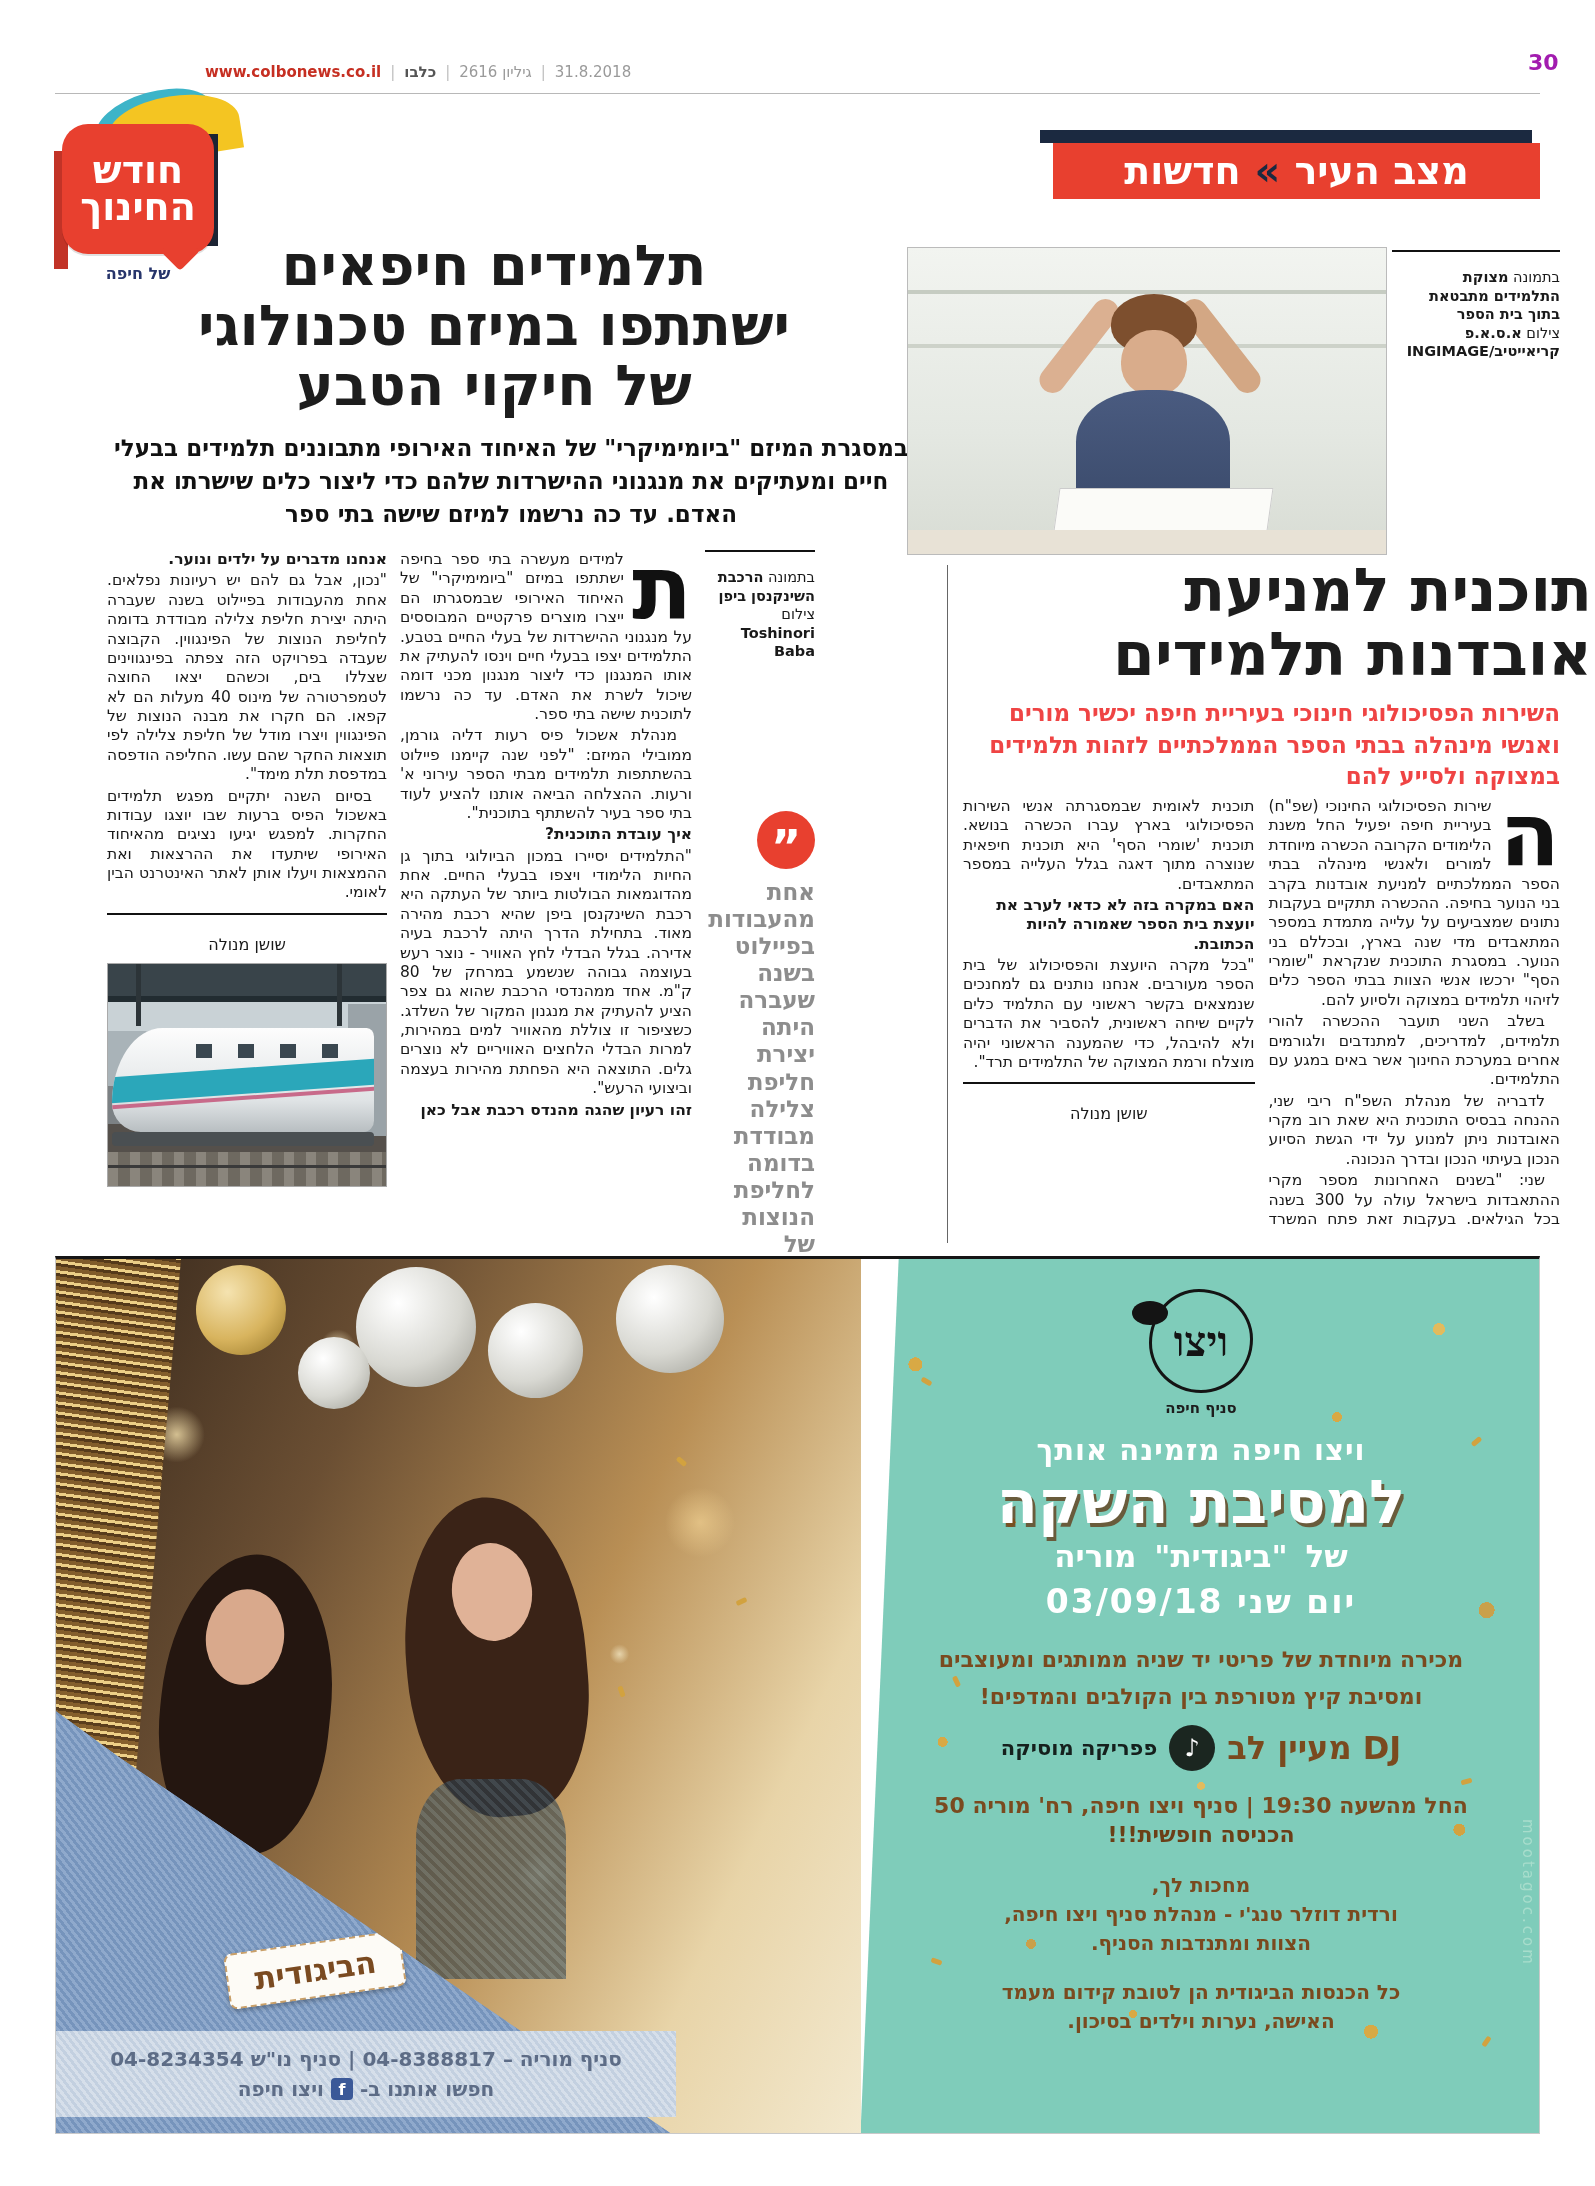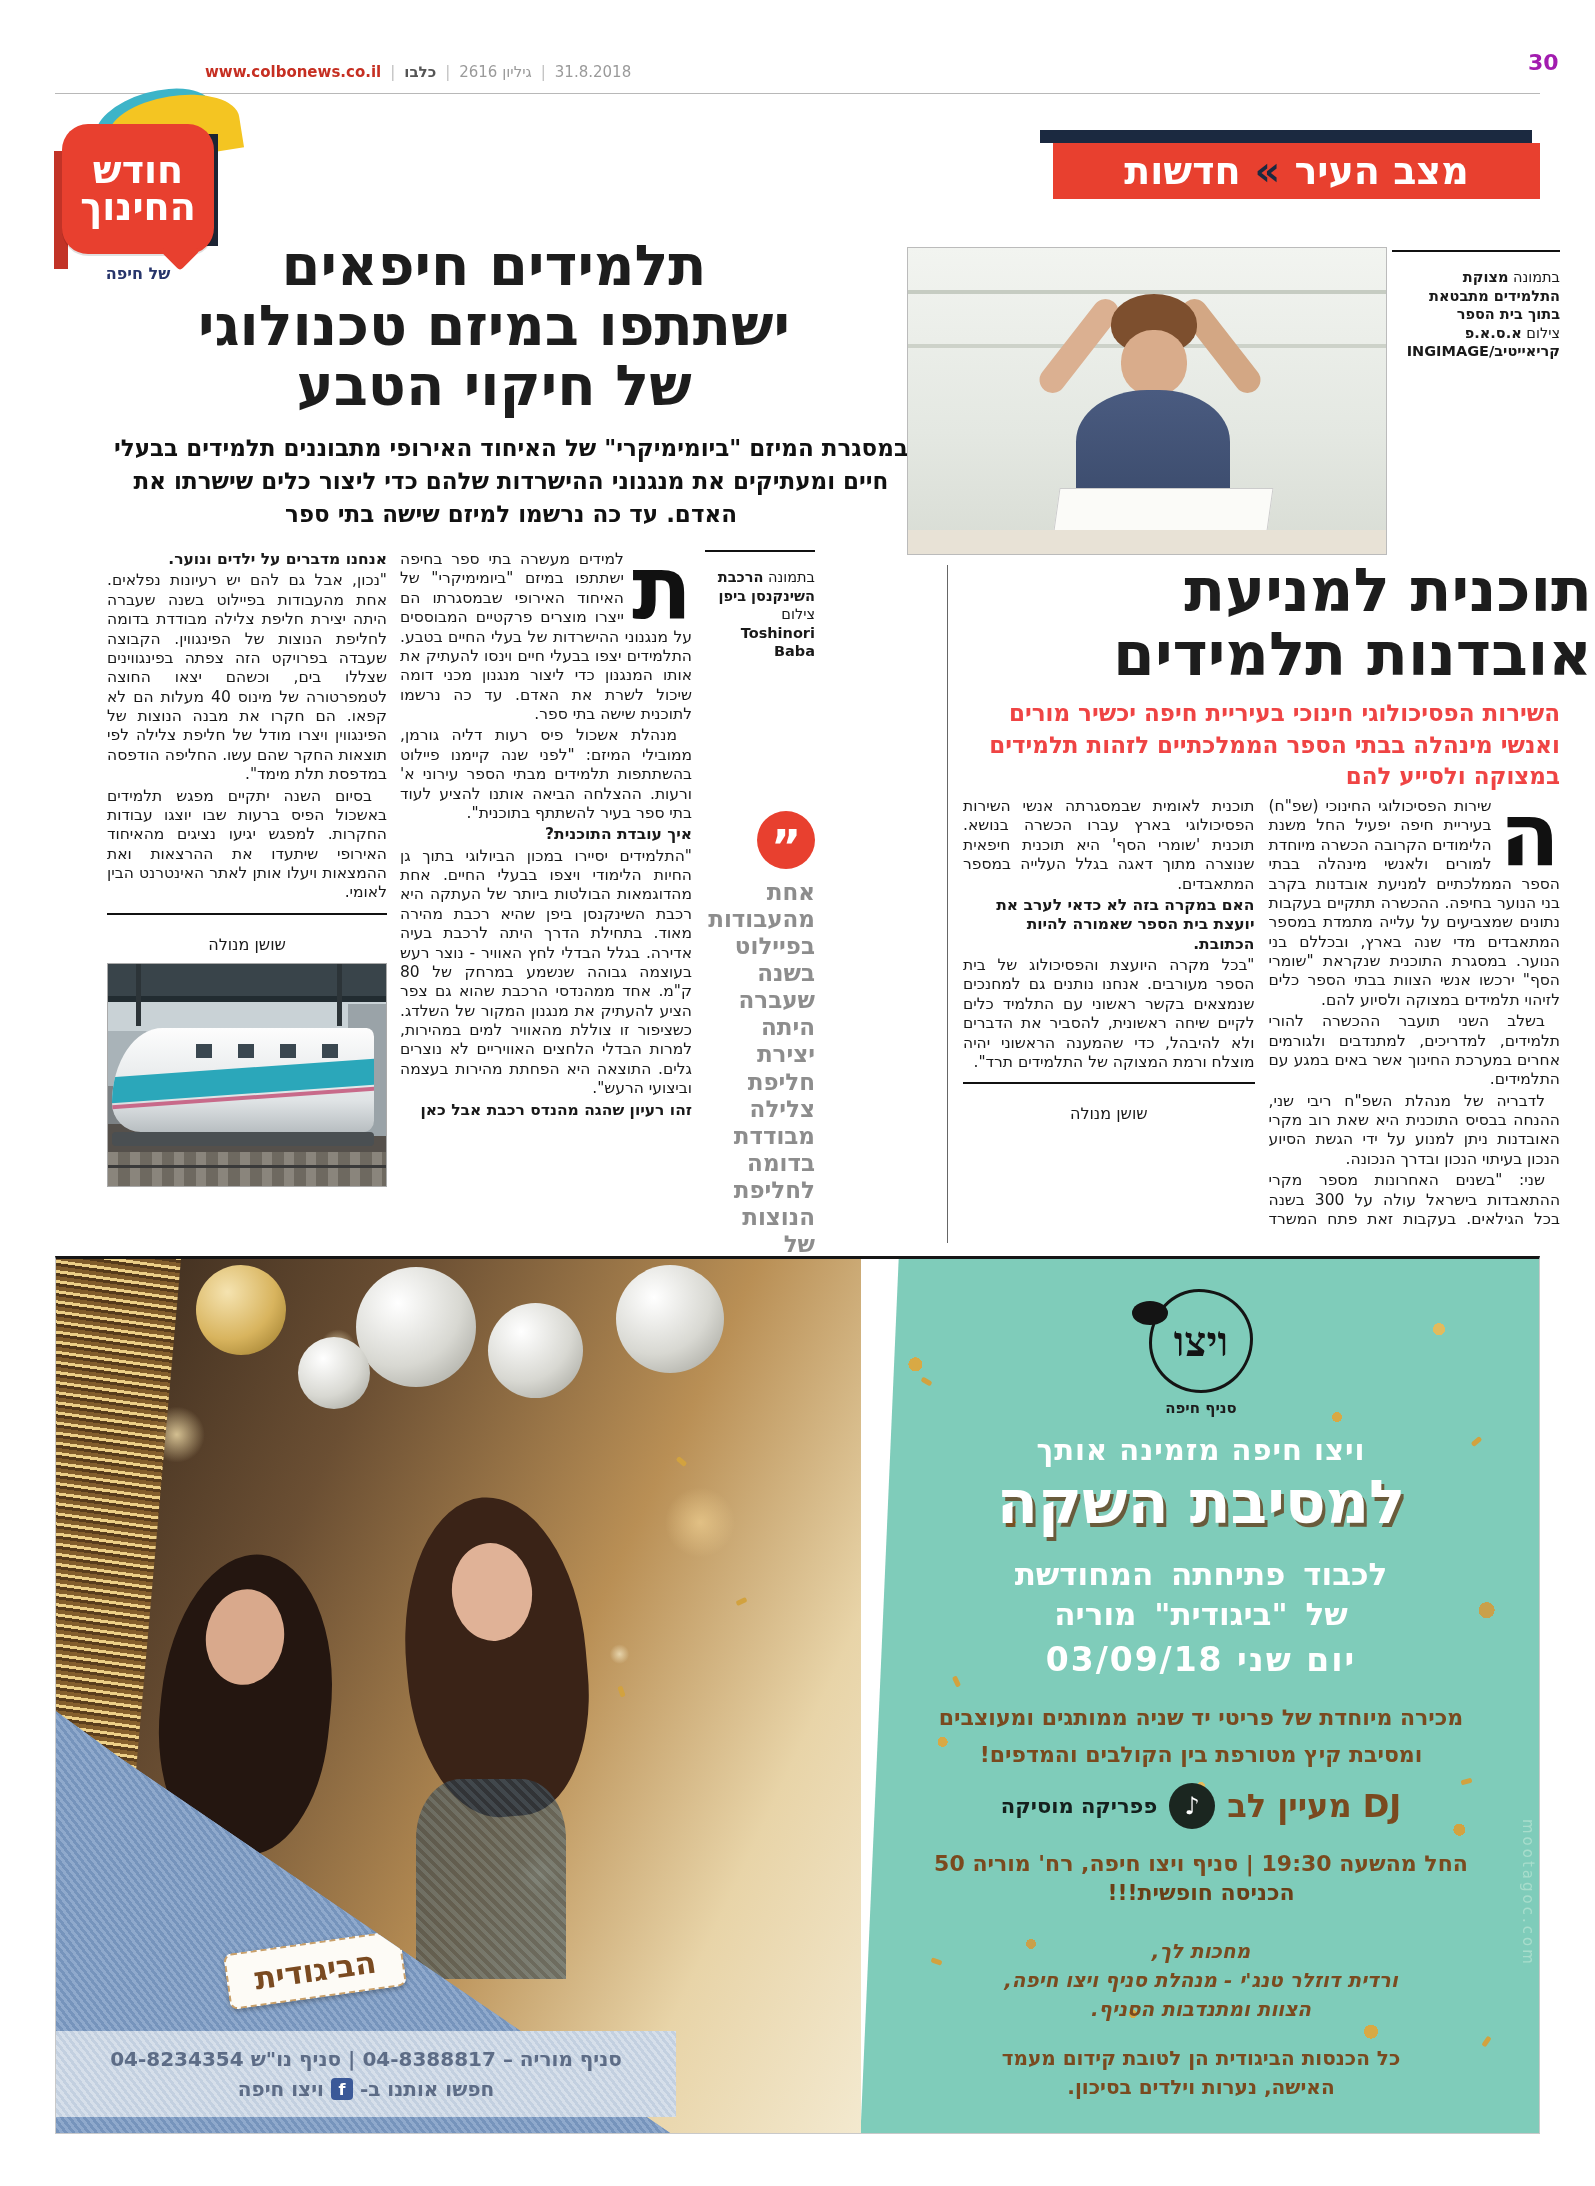--- a/index.html
+++ b/index.html
@@ -197,21 +197,21 @@
   .ad-date { margin-top:8px; color:#fff; font-weight:600; font-size:33px; letter-spacing:2px; }
   .ad-desc { margin-top:4px; color:#7a4a1f; font-weight:600; font-size:22px; line-height:1.5; }
   .ad-desc.first { margin-top:22px; }
   .dj-row { margin-top:12px; display:flex; align-items:center; justify-content:center; gap:12px; }
   .dj-name { color:#7a4a1f; font-weight:700; font-size:32px; }
   .paprika-circle { width:46px; height:46px; background:#1b2620; border-radius:50%;
     display:flex; align-items:center; justify-content:center; color:#fff; font-size:24px; }
   .paprika-name { color:#15201d; font-weight:800; font-size:21px; }
   .ad-time { margin-top:22px; color:#7a4a1f; font-weight:600; font-size:22px; }
   .ad-free { margin-top:4px; color:#6b3f17; font-weight:800; font-size:22px; }
-  .ad-wait { margin-top:32px; color:#7a4a1f; font-weight:600; font-size:20px; line-height:1.45;font-style:italic; }
+  .ad-wait { margin-top:24px; color:#7a4a1f; font-weight:600; font-size:20px; line-height:1.45; }
   .ad-note { margin-top:20px; color:#7a4a1f; font-weight:600; font-size:20px; line-height:1.45; }
   .watermark { position:absolute; right:4px; top:560px; writing-mode:vertical-rl; direction:ltr;
     color:#a8ddcc; font-size:15px; letter-spacing:3px; }
 </style>
 </head>
 <body>
 
 <div class="abs hdr-meta">
   <span class="url">www.colbonews.co.il</span>
   <span class="hdr-sep">|</span>
@@ -383,21 +383,20 @@
 
     <div class="wizo-wrap">
       <div class="wizo-stamp"></div>
       <div class="wizo-circle">
         <span>ויצו</span>
       </div>
       <div class="wizo-sub">סניף חיפה</div>
     </div>
     <div class="inv">ויצו חיפה מזמינה אותך</div>
     <div class="ad-title">למסיבת השקה</div>
-    <div class="ad-sub first">לכבוד פתיחתה המחודשת</div>
     <div class="ad-sub">של "ביגודית" מוריה</div>
     <div class="ad-date">יום שני 03/09/18</div>
     <div class="ad-desc first">מכירה מיוחדת של פריטי יד שניה ממותגים ומעוצבים</div>
     <div class="ad-desc">ומסיבת קיץ מטורפת בין הקולבים והמדפים!</div>
     <div class="dj-row">
       <span class="dj-name">DJ מעיין לב</span>
       <span class="paprika-circle">
           <span>♪</span>
         </span>
       <span class="paprika-name">פפריקה מוסיקה</span>

